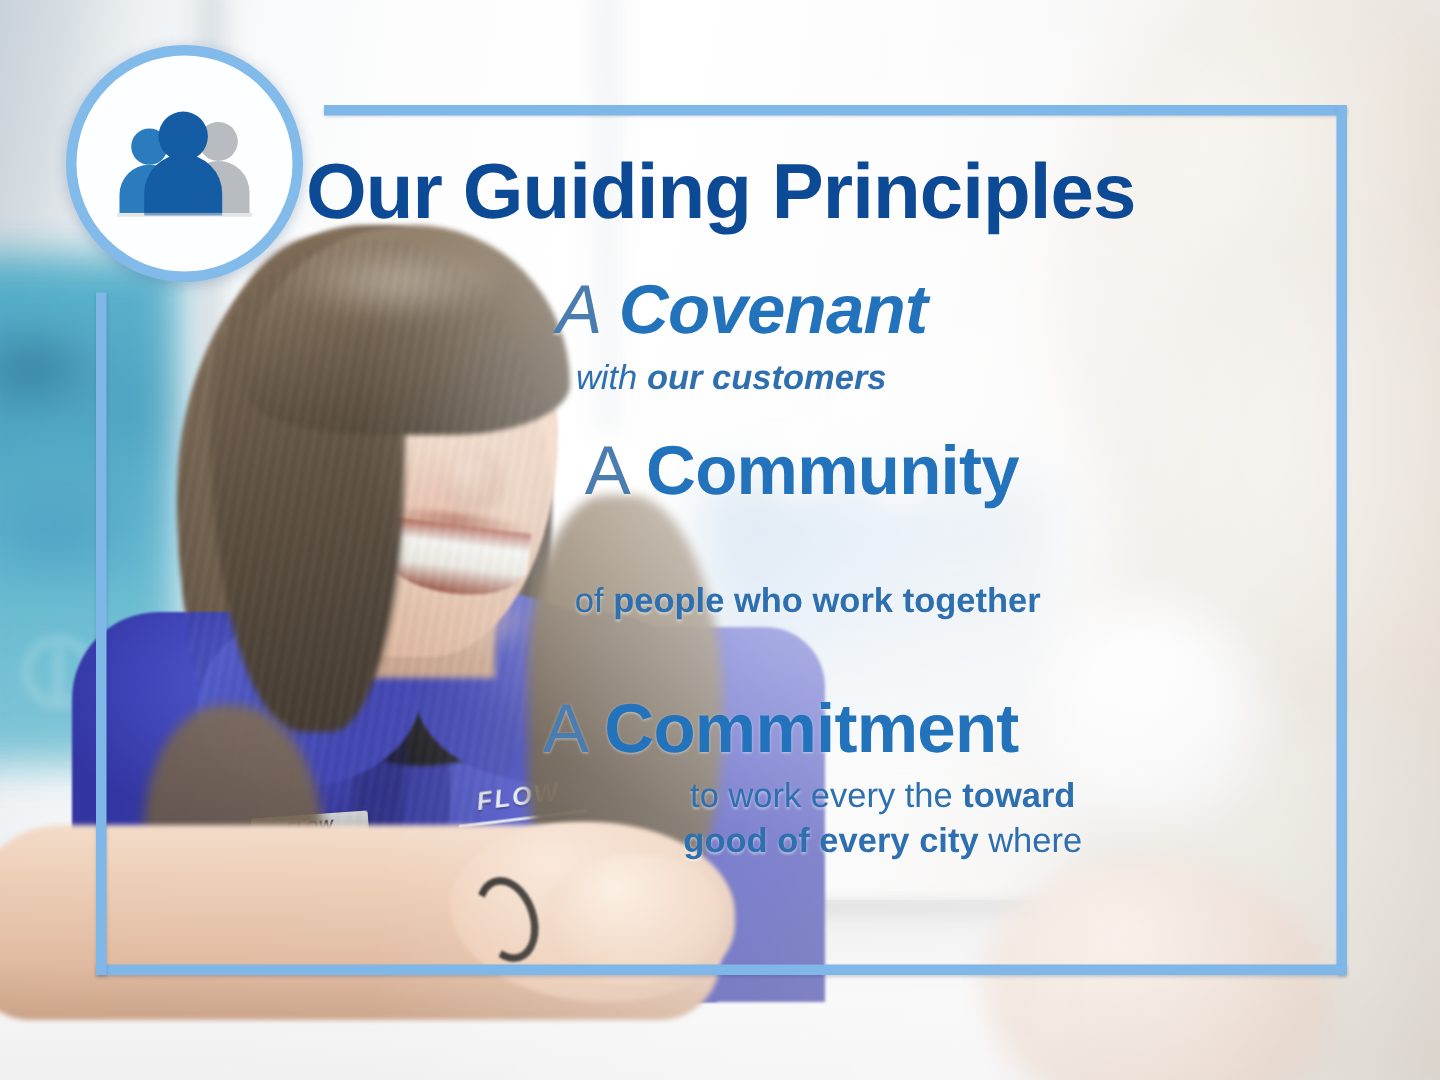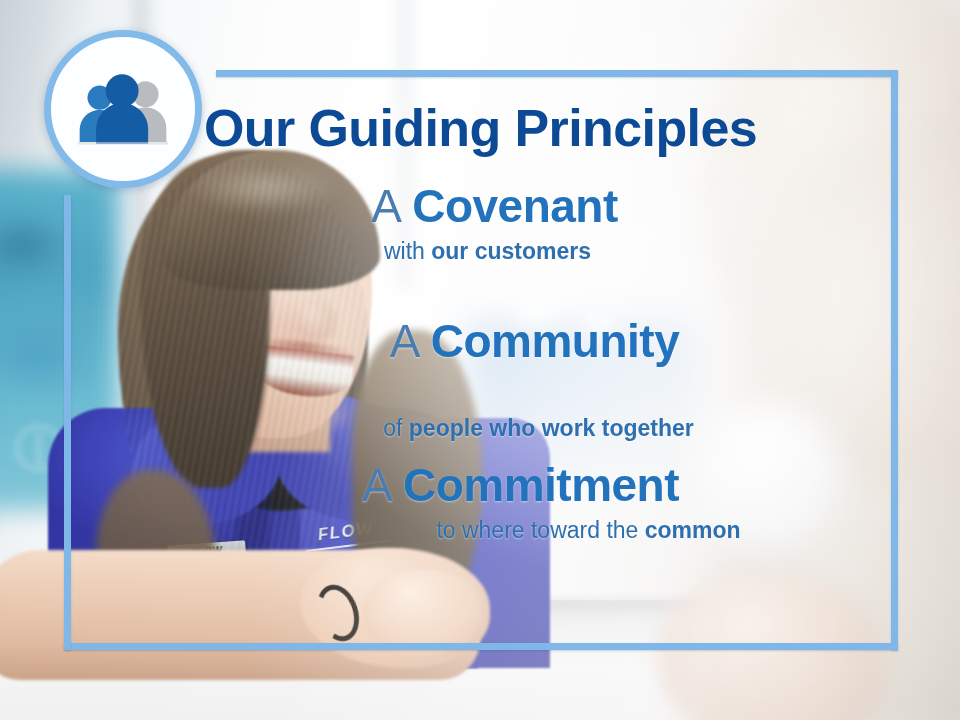--- a/index.html
+++ b/index.html
@@ -384,22 +384,22 @@
     text-align:center;
   }
   .title{
     position:absolute; left:0; right:0; top:28px;
     font-size:52px; font-weight:bold; letter-spacing:-.6px;
     color:var(--navy,#0d4a96);
     text-shadow:0 1px 2px rgba(255,255,255,.55);
   }
 
   .block{ position:absolute; left:0; right:0; }
-  .block.b1{ top:113px; }
-  .block.b2{ top:248px; }
+  .block.b1{ top:113px;font-style:italic; }
+  .block.b2{ top:220px; }
   .block.b3{ top:392px; }
 
   .lead{
     font-size:46px; line-height:1.04; white-space:nowrap;
     text-shadow:0 1px 2px rgba(255,255,255,.5);
   }
   .lead .a{ color:var(--lightblue,#4a7cb0); font-weight:normal; }
   .lead .kw{ color:var(--brightblue,#2272bc); font-weight:bold; letter-spacing:-.5px; }
 
   .sub{
@@ -530,18 +530,19 @@
         <div><span class="n">of </span><span class="b">people who work together</span></div>
       </div>
     </div>
 
     <div class="block b3">
       <div class="lead">
         <span class="a">A</span>
         <span class="kw">Commitment</span>
       </div>
       <div class="sub">
-        <div><span class="n">to where toward the </span><span class="b">common</span></div>
+        <div><span class="n">to work every the </span><span class="b">toward</span></div>
+        <div><span class="b">good of every city</span><span class="n"> where</span></div>
       </div>
     </div>
   </div>
 
 </div>
 
 </body></html>

